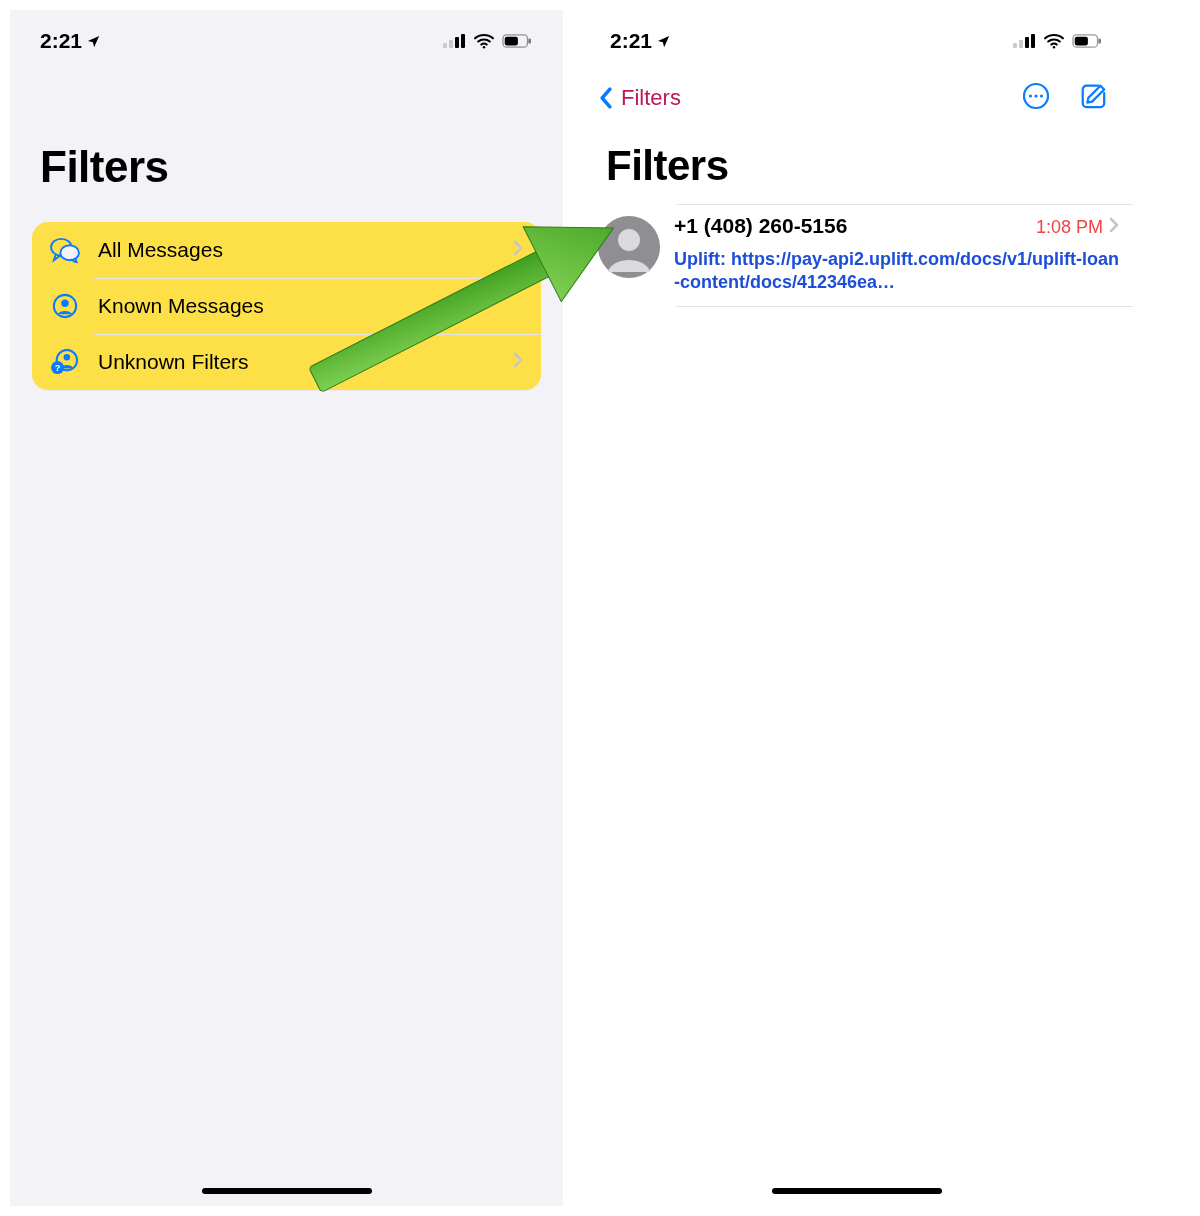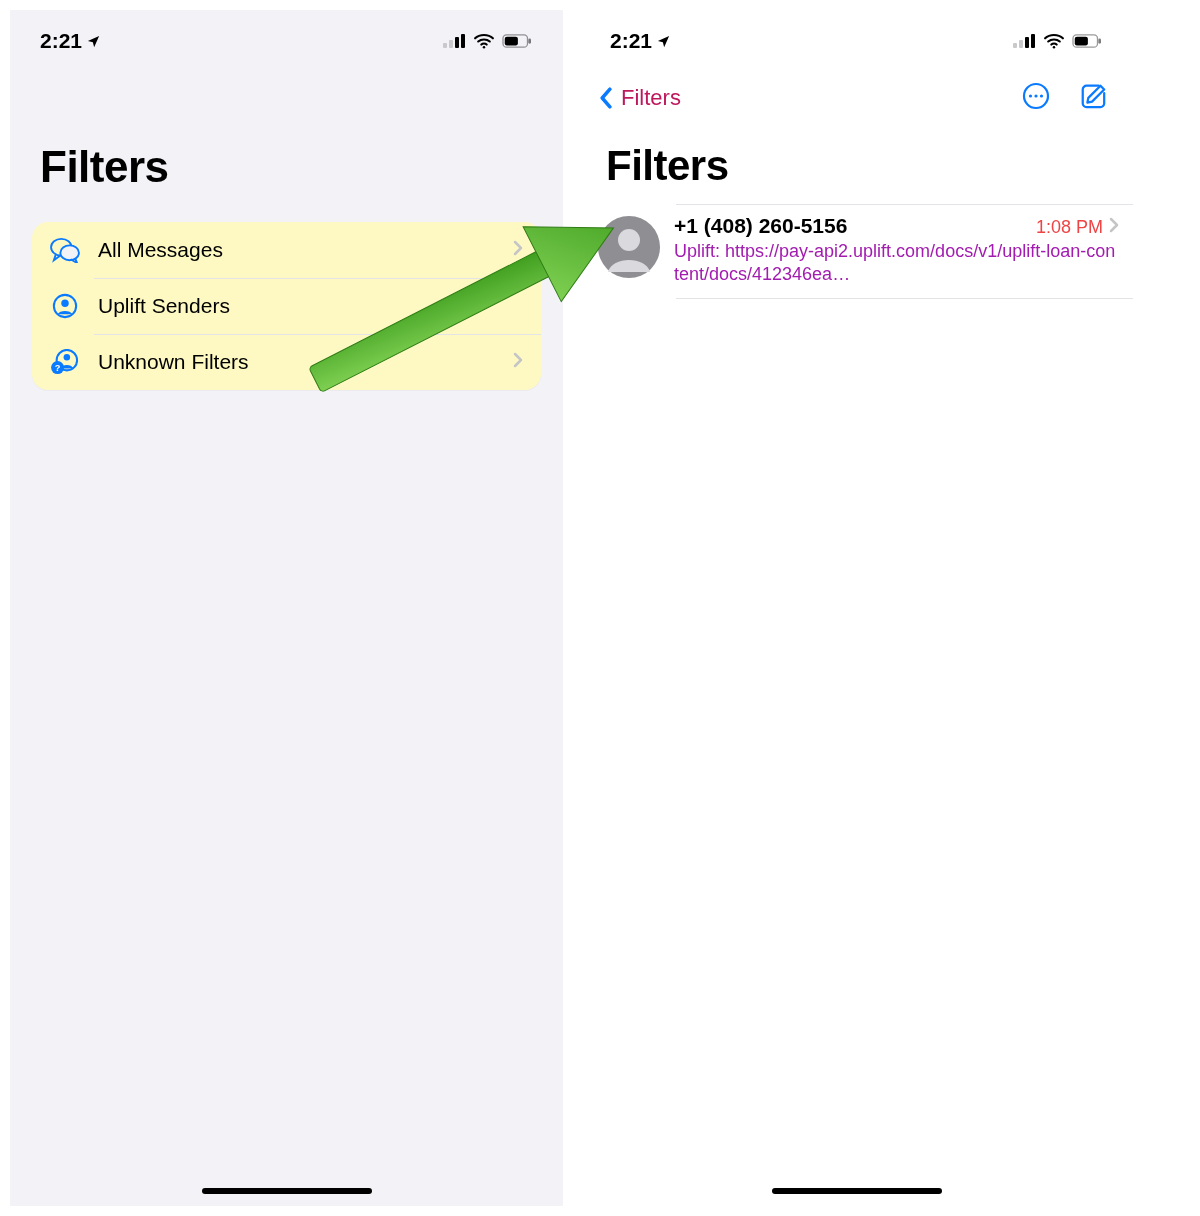--- a/index.html
+++ b/index.html
@@ -34,21 +34,21 @@
   .status-right { display:flex; align-items:center; gap:6px; }
   .status-right svg { display:block; }
 
   
   .big-title {
     font-size:44px; font-weight:800; letter-spacing:-0.5px;
     padding:78px 30px 30px 30px;
   }
   .filter-card {
     margin:0 22px;
-    background:#fef9c3;
+    background:#fde047;
     border-radius:16px;
     overflow:hidden;
     box-shadow:0 1px 0 rgba(0,0,0,0.03);
   }
   .filter-row {
     display:flex; align-items:center;
     height:56px;
     padding:0 18px;
     gap:18px;
   }
@@ -84,24 +84,25 @@
     width:62px; height:62px; border-radius:50%;
     background:#8e8e93; display:flex; align-items:center; justify-content:center;
     flex-shrink:0; margin-top:2px;
   }
   .conv-body { flex:1; min-width:0; }
   .conv-top { display:flex; align-items:baseline; }
   .conv-sender { font-size:21px; font-weight:700; flex:1; }
   .conv-time { font-size:18px; color:#ef4444; margin-right:6px; white-space:nowrap;}
   .conv-chevron { color:#c5c5c7; }
   .conv-preview {
-    font-size:18px; color:#a21caf; line-height:1.3;
-    margin-top:2px;
+    font-size:18px; color:#1d4ed8; line-height:1.3;
+    margin-top:10px;
     display:-webkit-box; -webkit-line-clamp:2; -webkit-box-orient:vertical; overflow:hidden;
     word-break:break-all;
+    font-weight:bold;
   }
 
   .home-indicator {
     position:absolute; bottom:12px; left:50%; transform:translateX(-50%);
     width:170px; height:6px; border-radius:4px; background:#000;
   }
 
   
   .arrow-layer {
     position:absolute; top:0; left:0; width:1200px; height:1216px;
@@ -167,21 +168,21 @@
       <div class="wrap">
           <div class="divider"></div>
       <div class="filter-row" style="padding-left:18px">
         <span class="filter-icon">
           <svg width="26" height="26" viewBox="0 0 28 28" fill="none" stroke="#0a7aff" stroke-width="2.2">
                 <circle cx="14" cy="14" r="12"></circle>
                 <circle cx="14" cy="11" r="4" fill="#0a7aff" stroke="none"></circle>
                 <path d="M6 23 C8 18 20 18 22 23" fill="#0a7aff" stroke="none"></path>
               </svg>
         </span>
-        <span class="filter-label">Uplift Senders</span>
+        <span class="filter-label">Known Messages</span>
       </div>
         </div>
 
       <div class="wrap">
           <div class="divider"></div>
       <div class="filter-row" style="padding-left:18px">
         <span class="filter-icon">
           <svg width="30" height="26" viewBox="0 0 32 28" fill="none">
                 <circle cx="18" cy="12" r="11" stroke="#0a7aff" stroke-width="2.2"></circle>
                 <circle cx="18" cy="9" r="3.5" fill="#0a7aff"></circle>

